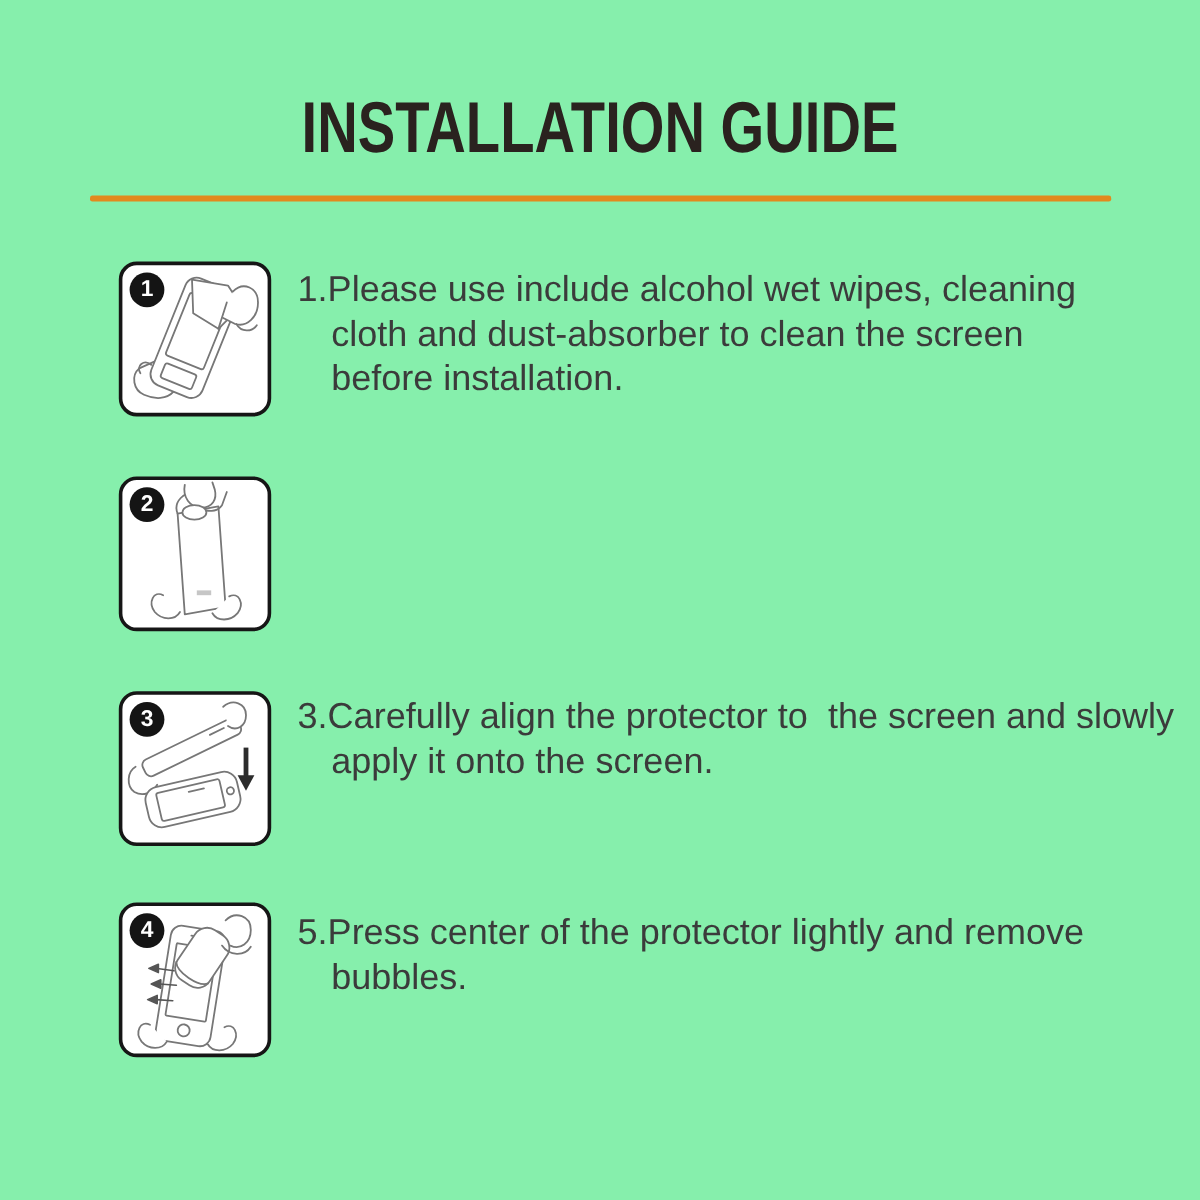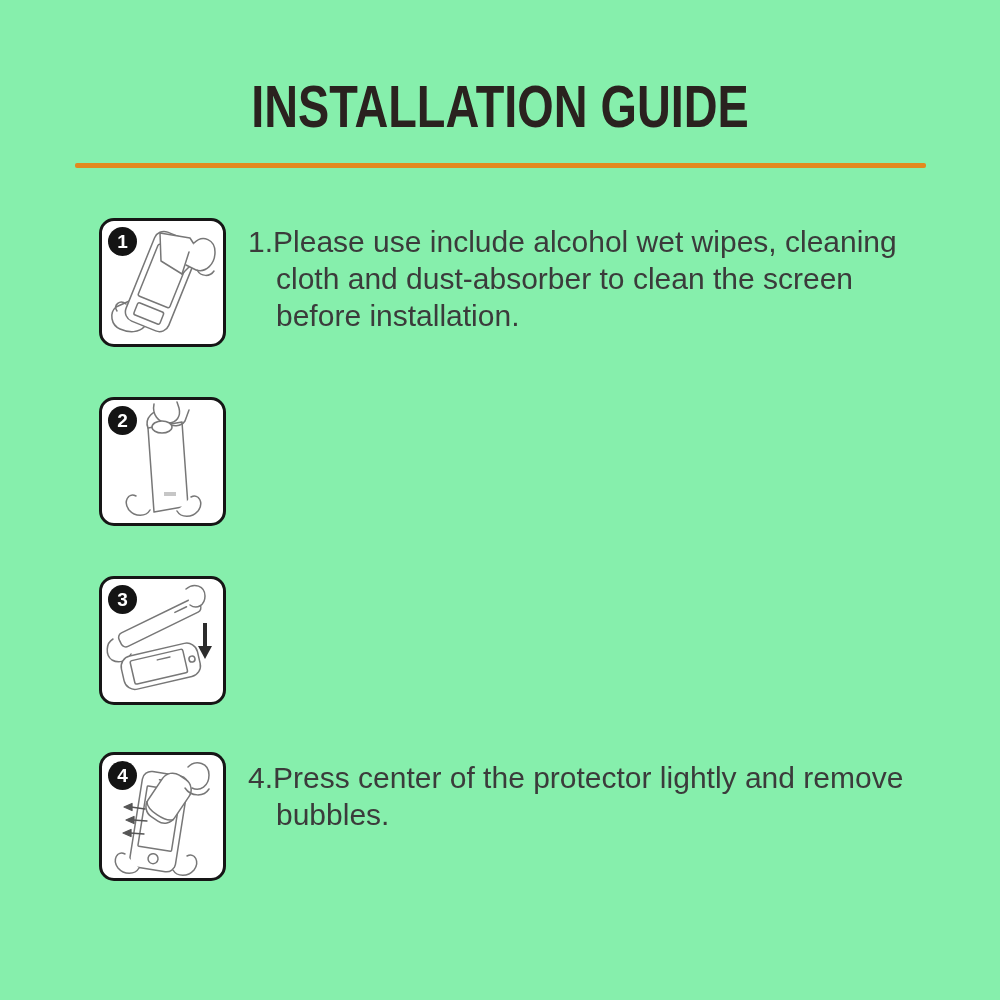--- a/index.html
+++ b/index.html
@@ -104,20 +104,22 @@
           <circle cx="91" cy="87" r="3"></circle>
         </g>
         <g class="art-dark">
           <rect x="101" y="44" width="4" height="25"></rect>
           <polygon points="96,67 110,67 103,80"></polygon>
         </g>
       </g>
     </svg>
     <div class="badge">3</div>
   </div>
+  <p class="step-text txt3">3.Carefully align the protector to  the screen and slowly
+apply it onto the screen.</p>
 
   <div class="step-box box4">
     <svg class="illu" width="121" height="123" viewBox="0 0 121 123">
       <g class="art">
         <g transform="rotate(9 56 66)">
           <rect x="34" y="18" width="46" height="97" rx="9"></rect>
           <rect x="40" y="33" width="34" height="61" rx="1"></rect>
           <circle cx="57" cy="104" r="5"></circle>
           <line x1="51" y1="25" x2="63" y2="25"></line>
         </g>
@@ -134,16 +136,16 @@
             <polygon points="30,48.5 30,55.5 22,52"></polygon>
           <line x1="45" y1="66" x2="31" y2="65"></line>
             <polygon points="32,61.5 32,68.5 24,65"></polygon>
           <line x1="42" y1="79" x2="28" y2="78"></line>
             <polygon points="29,74.5 29,81.5 21,78"></polygon>
         </g>
       </g>
     </svg>
     <div class="badge">4</div>
   </div>
-  <p class="step-text txt4">4.Press center of the protector lightly and remove
+  <p class="step-text txt4">5.Press center of the protector lightly and remove
 bubbles.</p>
 
 </div>
 
 </body></html>

